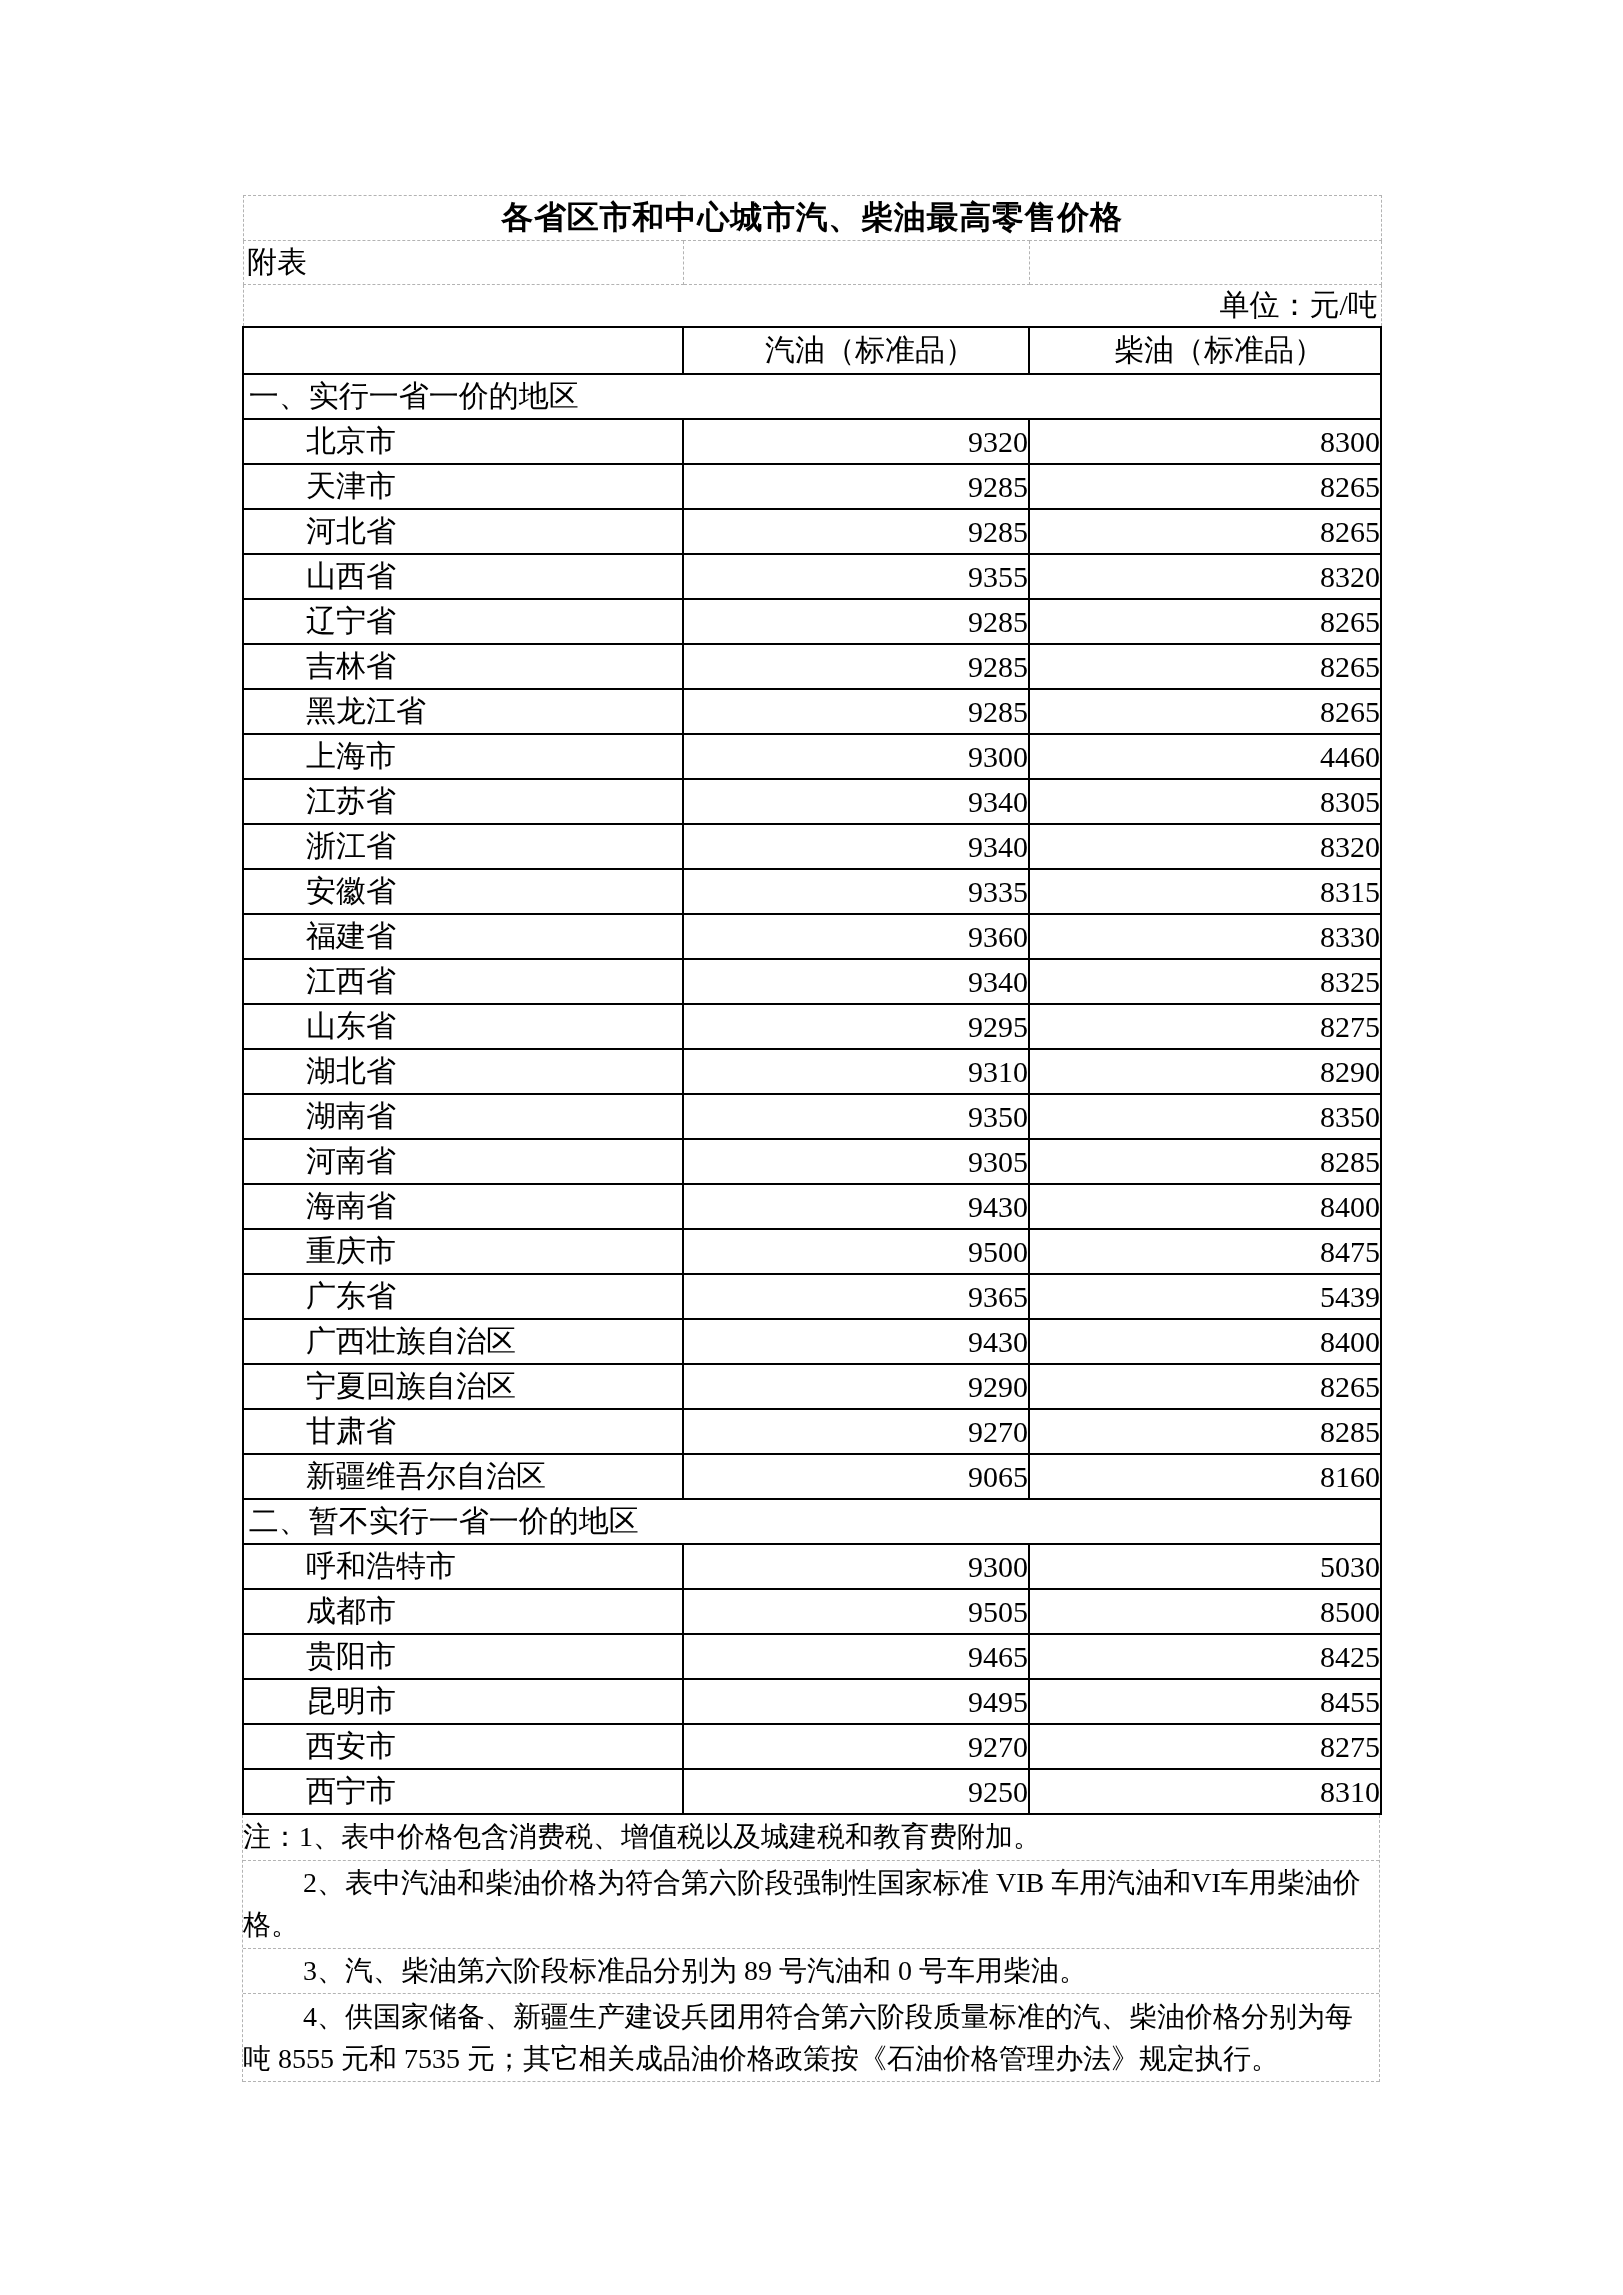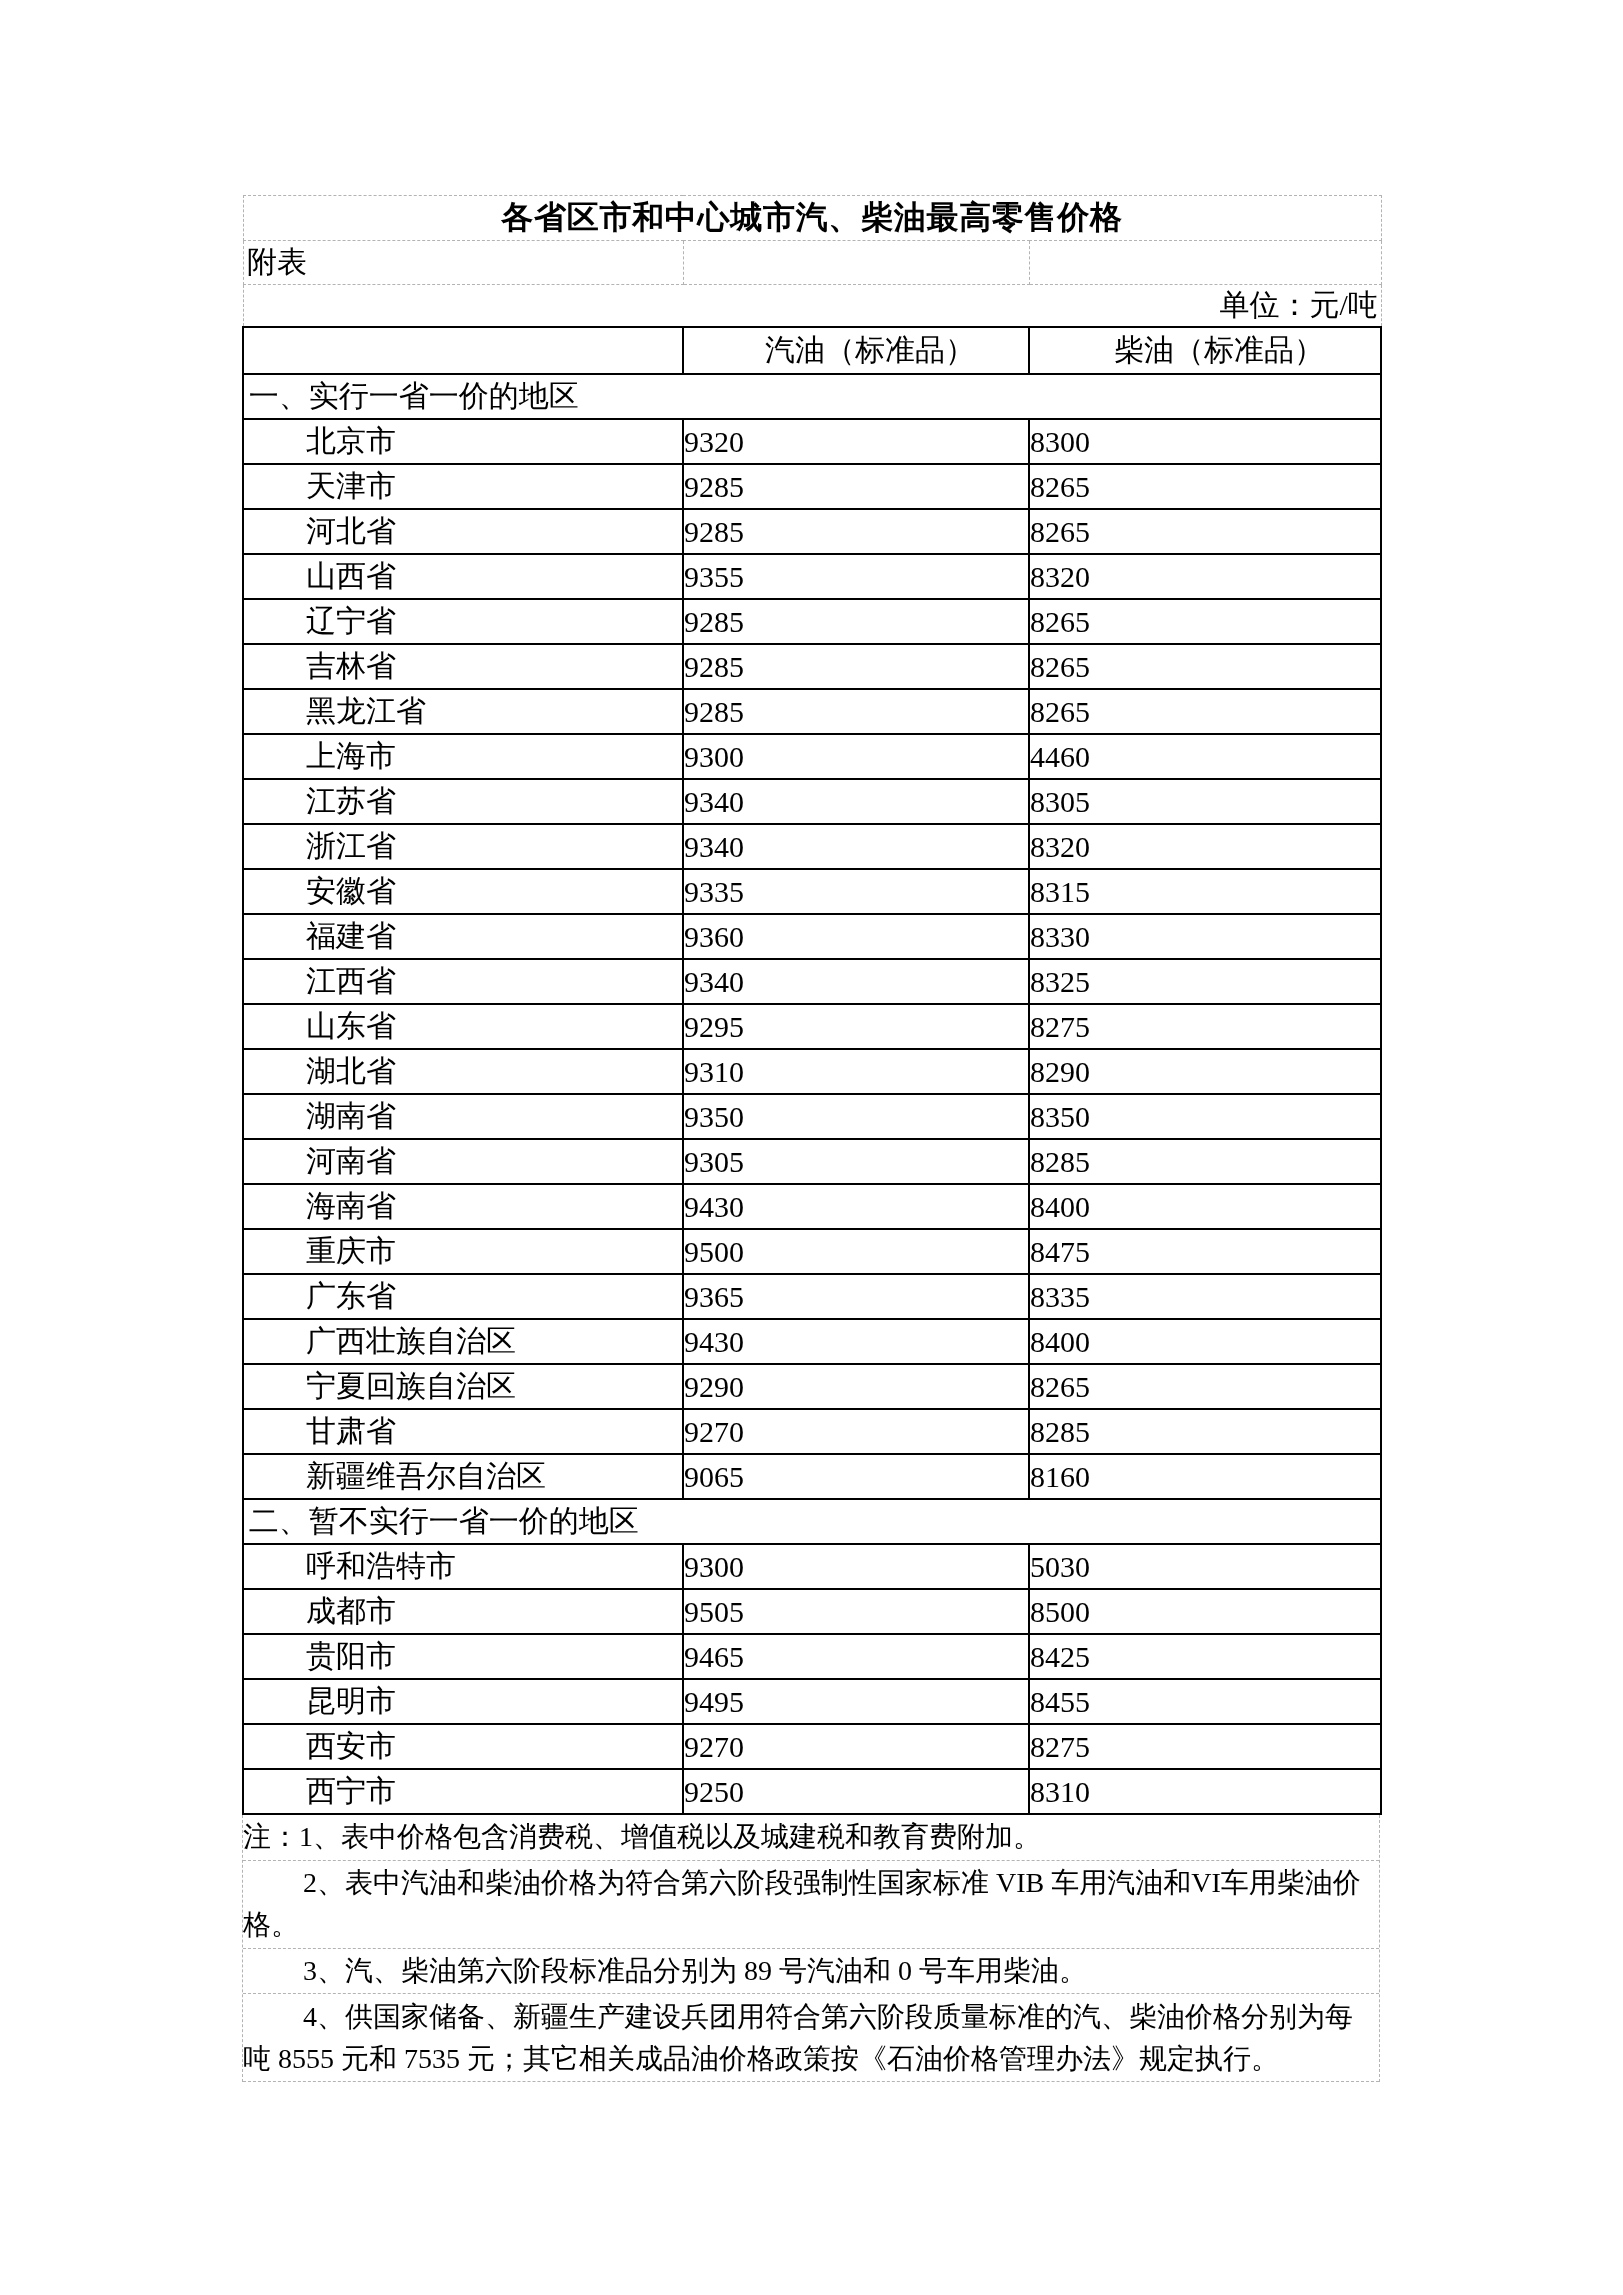--- a/index.html
+++ b/index.html
@@ -22,21 +22,21 @@
     font-family:"Liberation Sans","DejaVu Sans",sans-serif; letter-spacing:0.7px;
   }
   tr.r-unit td { height:42px; font-size:30px; text-align:right; padding-right:2.7px; }
 
   
   tr.hd td, tr.sec td, tr.data td { border:2px solid #000; }
   tr.hd td { height:47px; font-size:30px; text-align:center;padding-left:28px; }
   tr.sec td { height:45px; font-size:30px; text-align:left; padding-left:4.7px; }
   tr.data td { height:45px; font-size:30px; }
   tr.data td.region { text-align:left; padding-left:62px; }
-  tr.data td.num { text-align:left; font-size:30px; }
+  tr.data td.num { text-align:right; font-size:30px; }
 
   
   .notes { width:1138px; border-left:1.4px dashed #b3b3b3; border-right:1.4px dashed #b3b3b3; }
   .note { border-bottom:1.4px dashed #b3b3b3; padding:1.4px 0; font-size:28px; line-height:42px; }
   .note .line { white-space:nowrap; }
   .note.indent .line:first-child { text-indent:60px; }
 </style>
 </head>
 <body>
 
@@ -159,21 +159,21 @@
             <td class="num">8400</td>
           </tr>
           <tr class="data">
             <td class="region">重庆市</td>
             <td class="num">9500</td>
             <td class="num">8475</td>
           </tr>
           <tr class="data">
             <td class="region">广东省</td>
             <td class="num">9365</td>
-            <td class="num">8335</td>
+            <td class="num">5439</td>
           </tr>
           <tr class="data">
             <td class="region">广西壮族自治区</td>
             <td class="num">9430</td>
             <td class="num">8400</td>
           </tr>
           <tr class="data">
             <td class="region">宁夏回族自治区</td>
             <td class="num">9290</td>
             <td class="num">8265</td>

